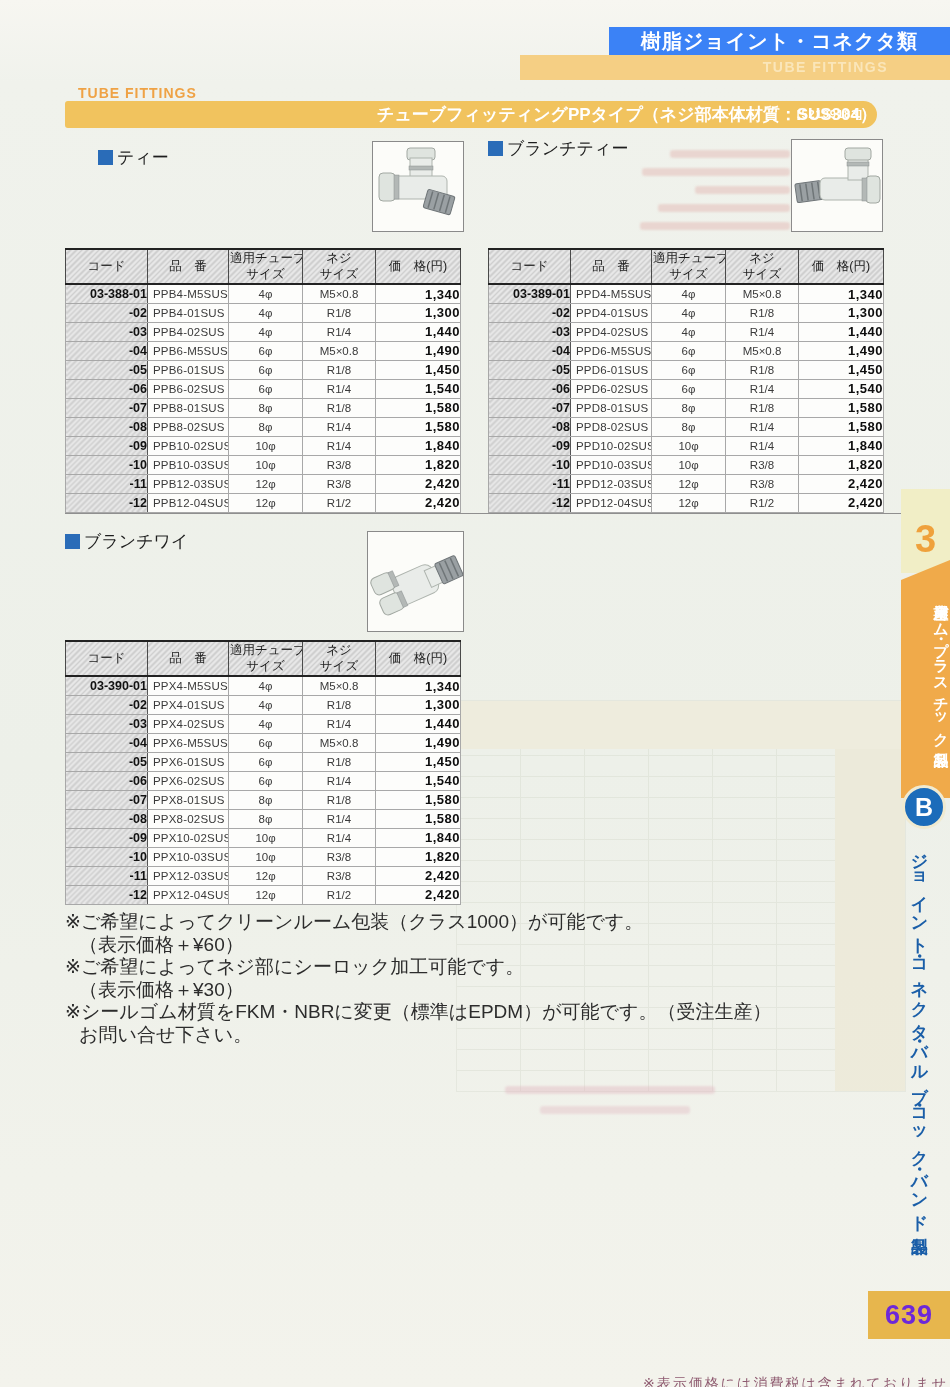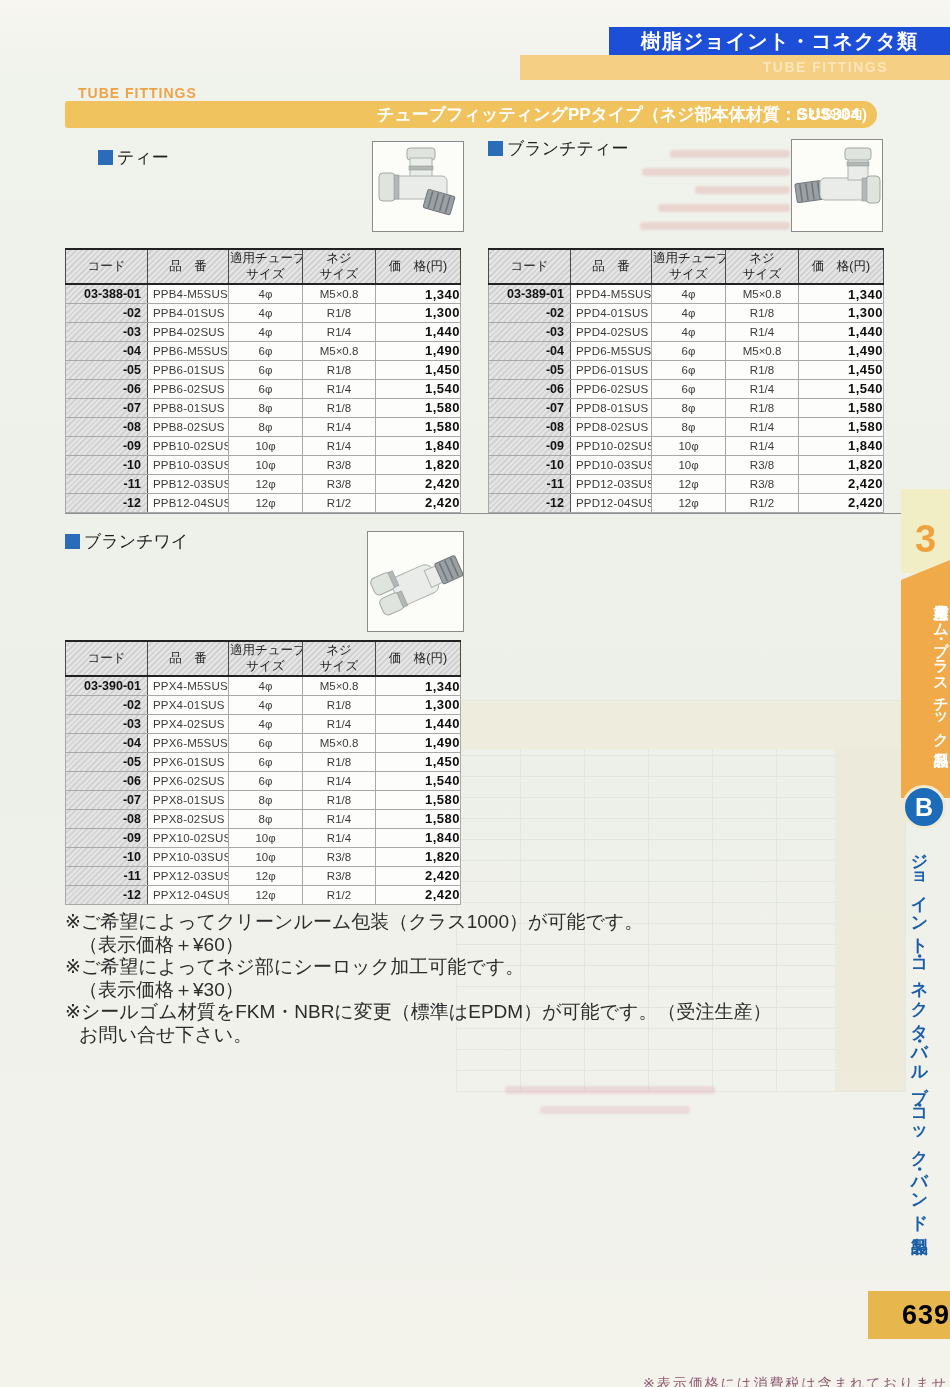--- a/index.html
+++ b/index.html
@@ -5,21 +5,21 @@
   html,body{margin:0;padding:0;}
   body{
     width:950px;height:1387px;position:relative;overflow:hidden;
     font-family:"Liberation Sans","DejaVu Sans",sans-serif;
     background:linear-gradient(180deg,#f7f6f1 0%,#f0f2ec 6%,#edf0e9 55%,#f3f3ec 100%);
     color:#222;
   }
   .abs{position:absolute;}
 
   
-  .banner-dark{left:609px;top:27px;width:341px;height:28px;background:#1d4ed8;
+  .banner-dark{left:609px;top:27px;width:341px;height:28px;background:#3b82f6;
     color:#fff;font-weight:bold;font-size:20px;line-height:28px;text-align:center;letter-spacing:1px;}
   .banner-light{left:520px;top:55px;width:430px;height:25px;background:#f5cf84;}
   .banner-sub{position:absolute;right:62px;top:4px;color:#fae6ba;font-weight:bold;
     font-size:14px;letter-spacing:1.5px;}
 
   
   .category-label{left:78px;top:85px;color:#efa245;font-weight:bold;font-size:14px;letter-spacing:1px;}
   .title-bar{left:65px;top:101px;width:812px;height:27px;background:#f1c35e;
     border-radius:3px 14px 14px 3px;color:#fff;font-weight:bold;font-size:17px;line-height:27px;
     padding-left:10px;box-sizing:border-box;white-space:nowrap;text-align:right;}
@@ -37,21 +37,21 @@
   table.ptable{border-collapse:collapse;table-layout:fixed;width:395px;
     border:1px solid #4a4a4a;border-top:2px solid #222;background:#fdfdfb;}
   .ptable th,.ptable td{box-sizing:border-box;overflow:hidden;white-space:nowrap;}
   .ptable thead th{
     height:35px;border:1px solid #4a4a4a;border-bottom:2px solid #222;
     background:repeating-linear-gradient(135deg,#e7e7e7 0 2px,#d0d0d0 2px 4px);
     font-weight:normal;font-size:12.5px;color:#1c1c1c;line-height:1.25;}
   .ptable td{height:19px;border:1px solid #a8a8a8;font-size:11.5px;color:#3a3a3a;padding:0;}
   .ptable td.c0{
     background:repeating-linear-gradient(135deg,#e7e7e7 0 2px,#d0d0d0 2px 4px);
-    font-weight:bold;color:#111;text-align:right;padding-right:6px;font-size:12.5px;
+    font-weight:bold;color:#111;text-align:right;font-size:12.5px;
     border-right:1px solid #555;}
   .ptable td.c1{padding-left:5px;letter-spacing:0.2px;}
   .ptable td.c2,.ptable td.c3{text-align:center;}
   .ptable td.c4{text-align:right;font-weight:bold;font-size:13px;color:#0d0d0d;letter-spacing:0.5px;}
 
   
   .notes{left:65px;top:911px;font-size:19px;color:#2c2c2c;line-height:22.5px;}
   .notes .indent{padding-left:14px;}
 
   
@@ -62,22 +62,22 @@
   .tab-orange .vtext{writing-mode:vertical-rl;color:#fff;font-weight:bold;font-size:15px;
     letter-spacing:1px;margin:34px auto 0 auto;display:block;height:200px;text-align:left;
     position:relative;left:15px;}
   .b-circle{left:902px;top:785px;width:44px;height:44px;border-radius:50%;background:#1c6cba;
     border:3px solid #f0ead0;box-sizing:border-box;color:#fff;font-weight:bold;font-size:25px;
     text-align:center;line-height:38px;}
   .side-blue{left:908px;top:842px;writing-mode:vertical-rl;color:#1a5ea8;font-weight:bold;
     font-size:17px;letter-spacing:1.5px;height:390px;}
 
   
-  .page-num{left:868px;top:1291px;width:82px;height:48px;background:#e7b64d;color:#000000;
-    font-weight:bold;font-size:27px;text-align:right;line-height:48px;letter-spacing:1px;}
+  .page-num{left:868px;top:1291px;width:82px;height:48px;background:#e7b64d;color:#6d28d9;
+    font-weight:bold;font-size:27px;text-align:center;line-height:48px;letter-spacing:1px;}
   .tax-note{left:643px;top:1375px;color:#8e5a70;font-size:14px;letter-spacing:2px;}
 
   
   .ghost{pointer-events:none;}
   .ghost-bar{position:absolute;height:8px;border-radius:3px;background:#e5bfba;filter:blur(1px);}
   .ghost-top{left:640px;top:150px;width:150px;height:90px;opacity:0.55;}
   .ghost-table{left:456px;top:700px;width:448px;height:390px;opacity:0.5;
     border:1px solid #dcdfd4;
     background:
       linear-gradient(#efe9d2,#efe9d2) 0 0/100% 48px no-repeat,

